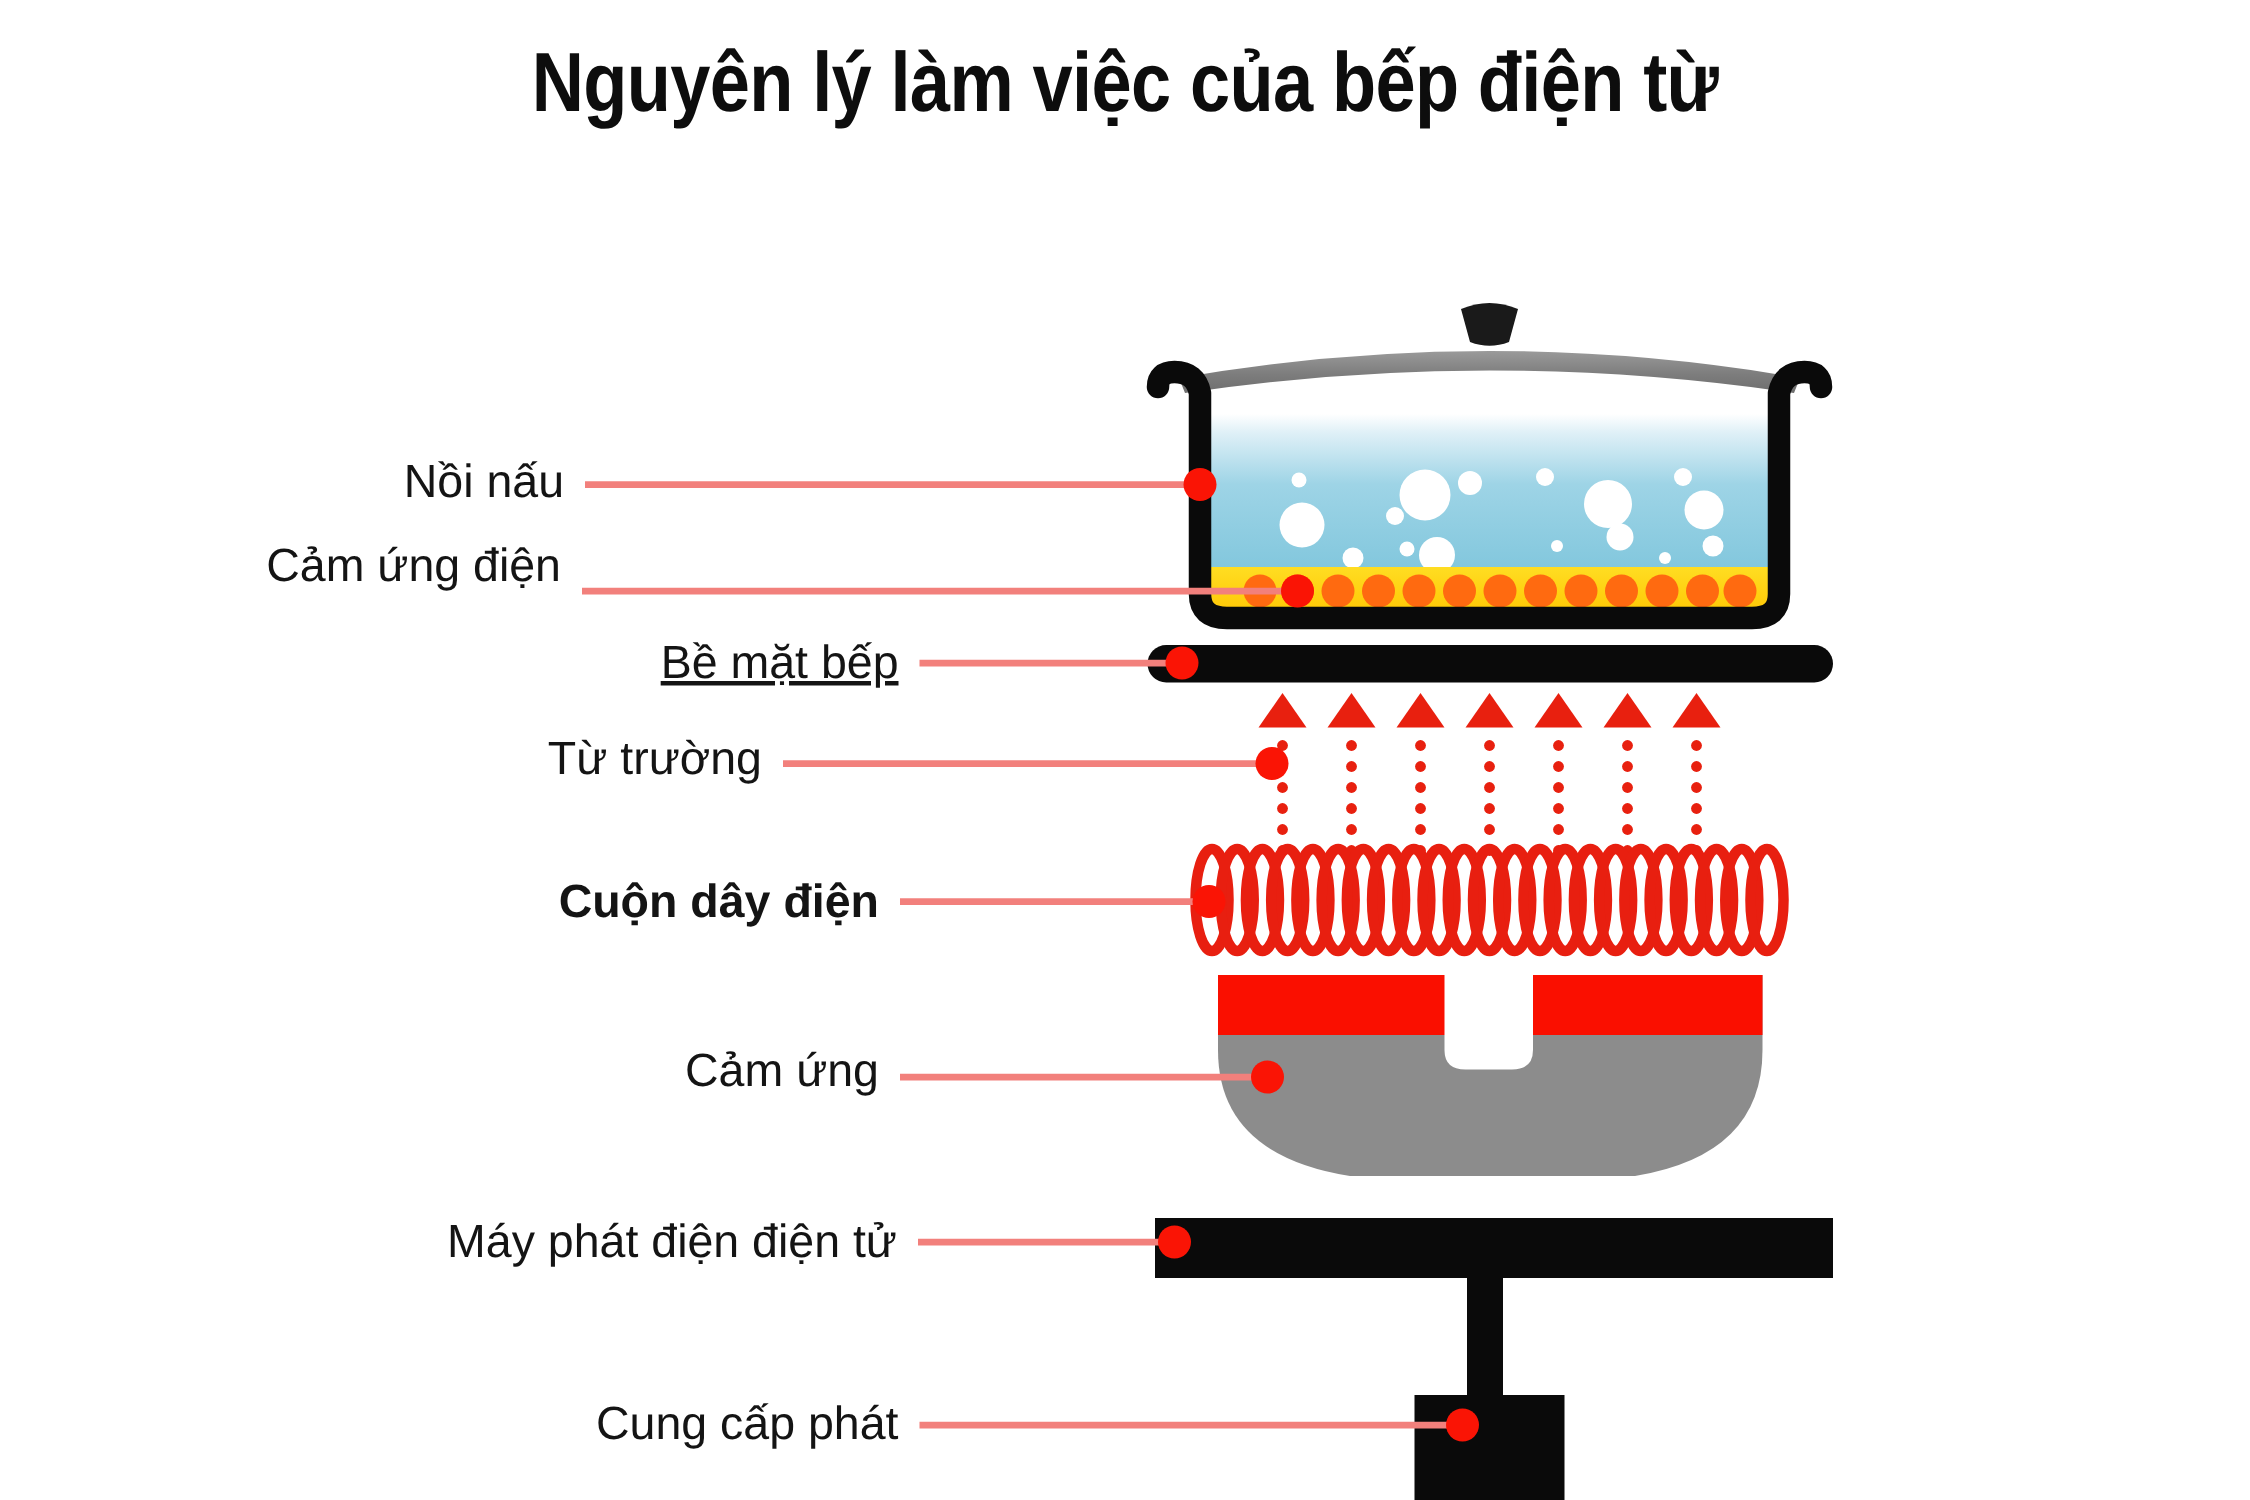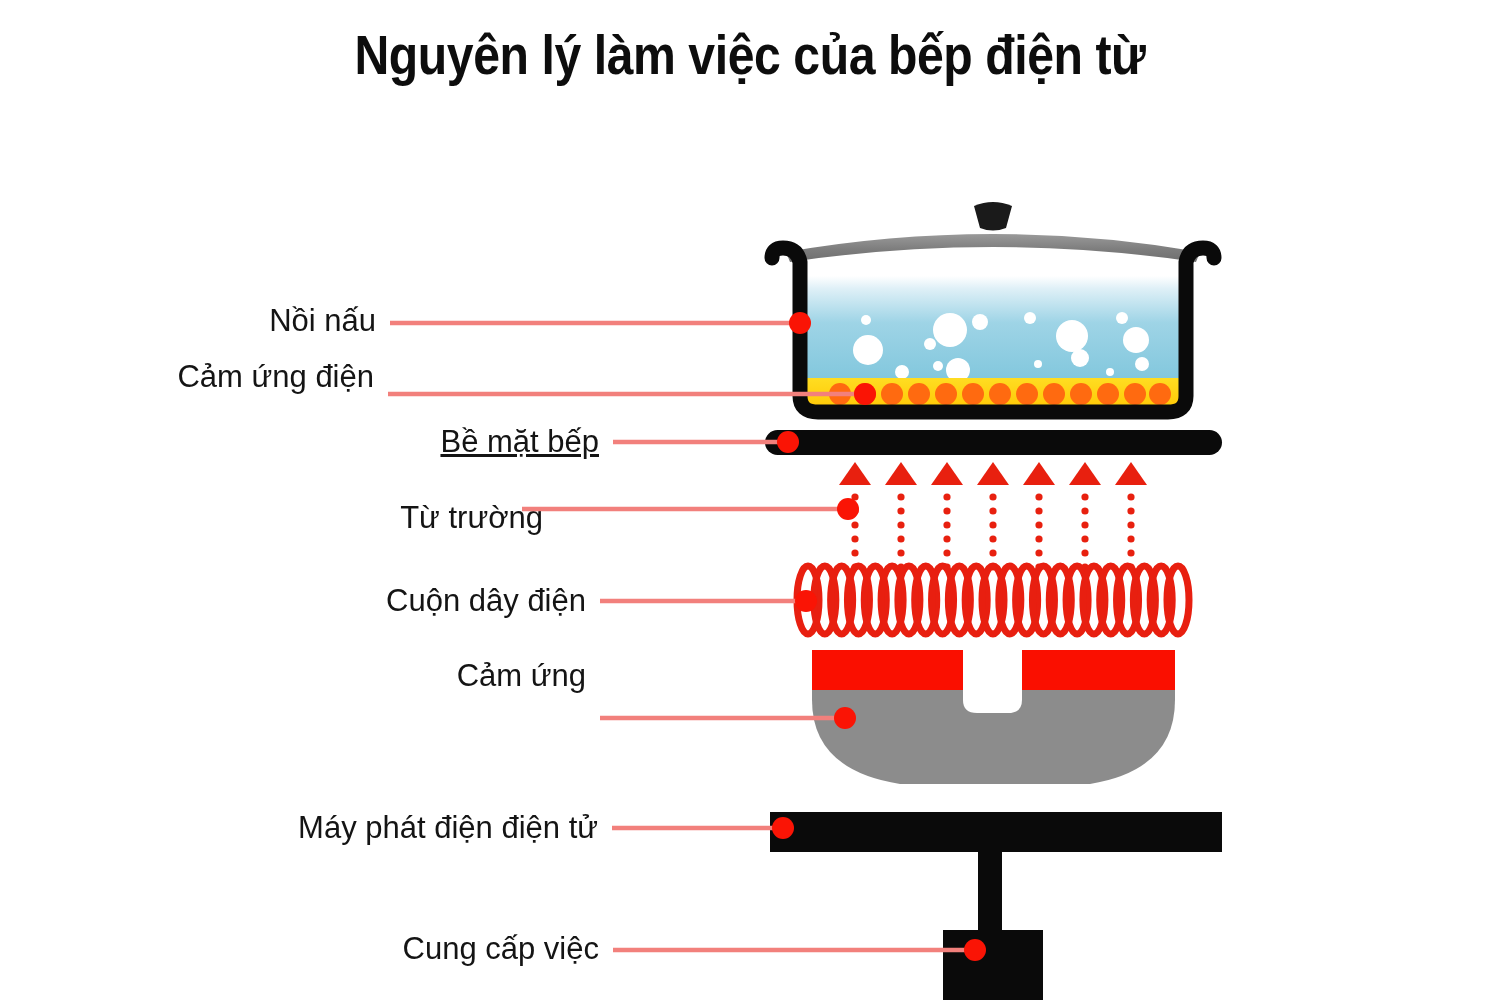--- a/index.html
+++ b/index.html
@@ -52,25 +52,25 @@
 <body>
 
 <div id="stage">
 
   <div id="diagram-title">Nguyên lý làm việc của bếp điện từ</div>
 
   <div id="label-layer">
       <div class="label" style="left: 0px; top: 303px; width: 376px;">Nồi nấu</div>
       <div class="label" style="left: 0px; top: 359px; width: 374px;">Cảm ứng điện</div>
       <div class="label" style="left: 0px; top: 424px; width: 599px; text-decoration: underline;">Bề mặt bếp</div>
-      <div class="label" style="left: 0px; top: 500px; width: 508px; margin-left: 35px;">Từ trường</div>
-      <div class="label" style="left: 0px; top: 583px; width: 586px;">Cuộn dây điện</div>
-      <div class="label" style="left: 0px; top: 658px; width: 586px; text-align: right;">Cảm ứng</div>
+      <div class="label" style="left: 0px; top: 488px; width: 508px;">Từ trường</div>
+      <div class="label" style="left: 0px; top: 583px; width: 586px; font-weight: bold;">Cuộn dây điện</div>
+      <div class="label" style="left: 0px; top: 696px; width: 586px; text-align: right;">Cảm ứng</div>
       <div class="label" style="left: 0px; top: 810px; width: 598px; text-align: right;">Máy phát điện điện tử</div>
-      <div class="label" style="left: 0px; top: 931px; width: 599px;">Cung cấp việc</div>
+      <div class="label" style="left: 0px; top: 931px; width: 599px;">Cung cấp phát</div>
     </div>
 
   <svg class="layer" id="art" viewBox="0 0 1500 1000">
     <defs>
       <linearGradient id="waterGrad" x1="0" y1="0" x2="0" y2="1">
         <stop offset="0%" stop-color="#ffffff"></stop>
         <stop offset="12%" stop-color="#dff0f7"></stop>
         <stop offset="45%" stop-color="#9ed4e6"></stop>
         <stop offset="100%" stop-color="#82c7dd"></stop>
       </linearGradient>

